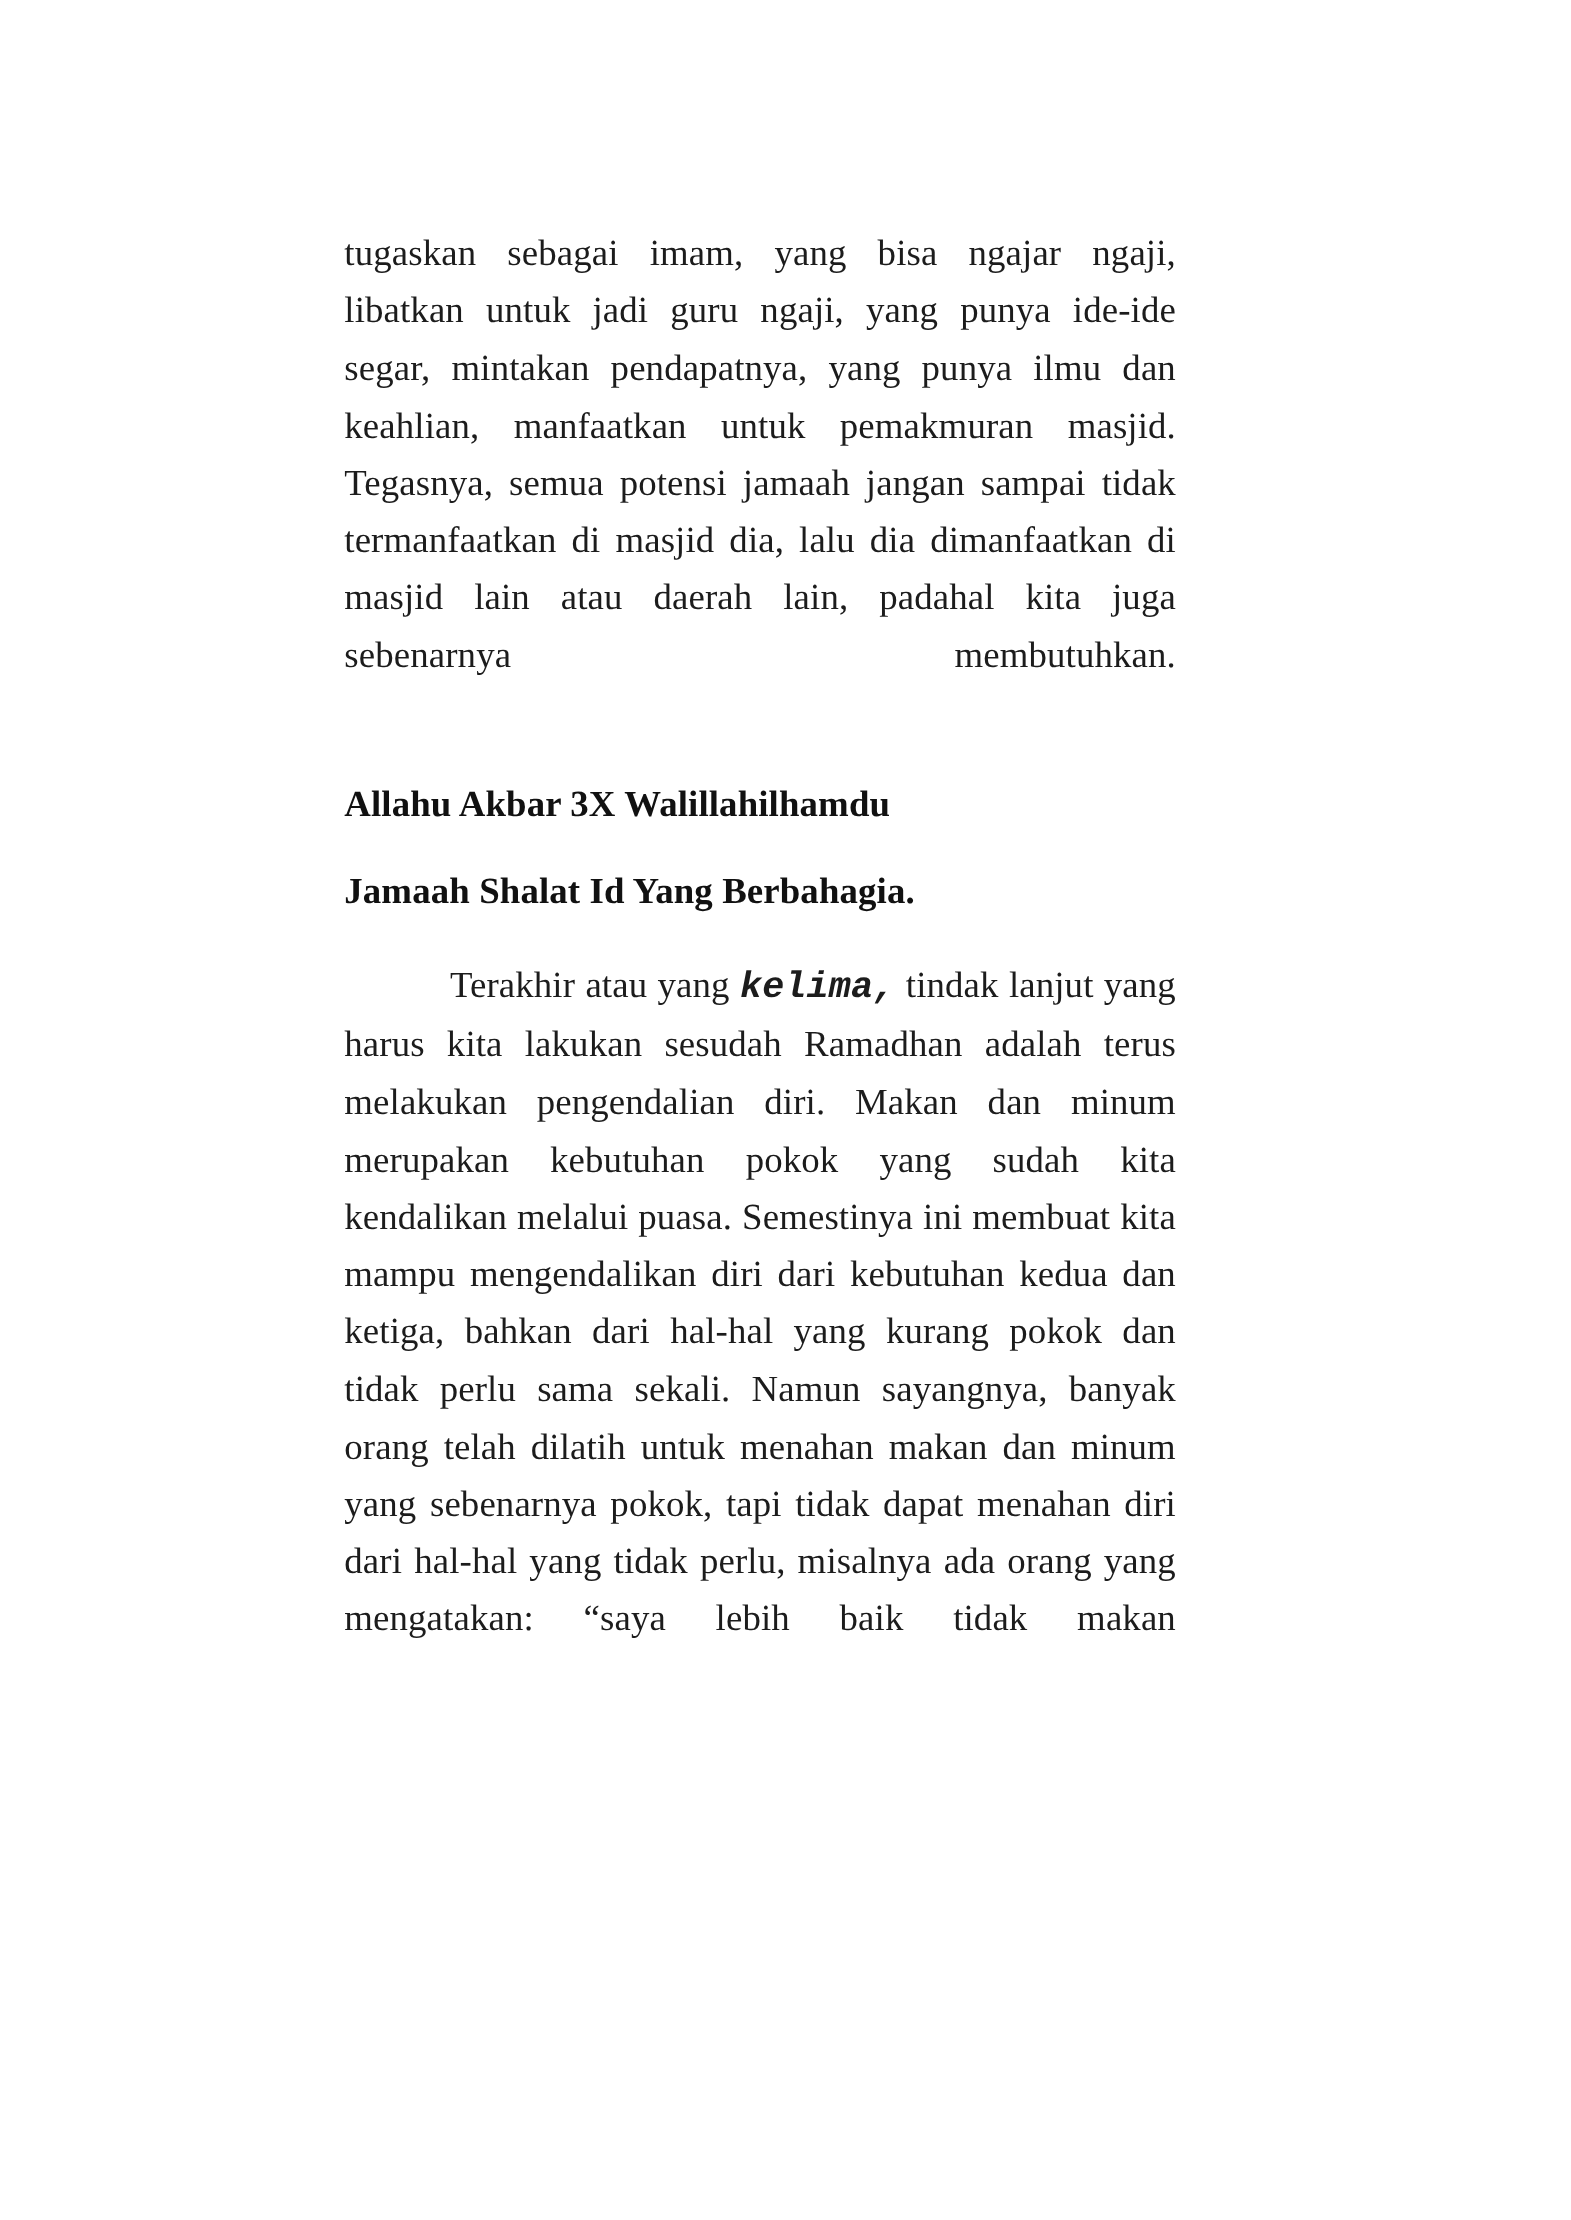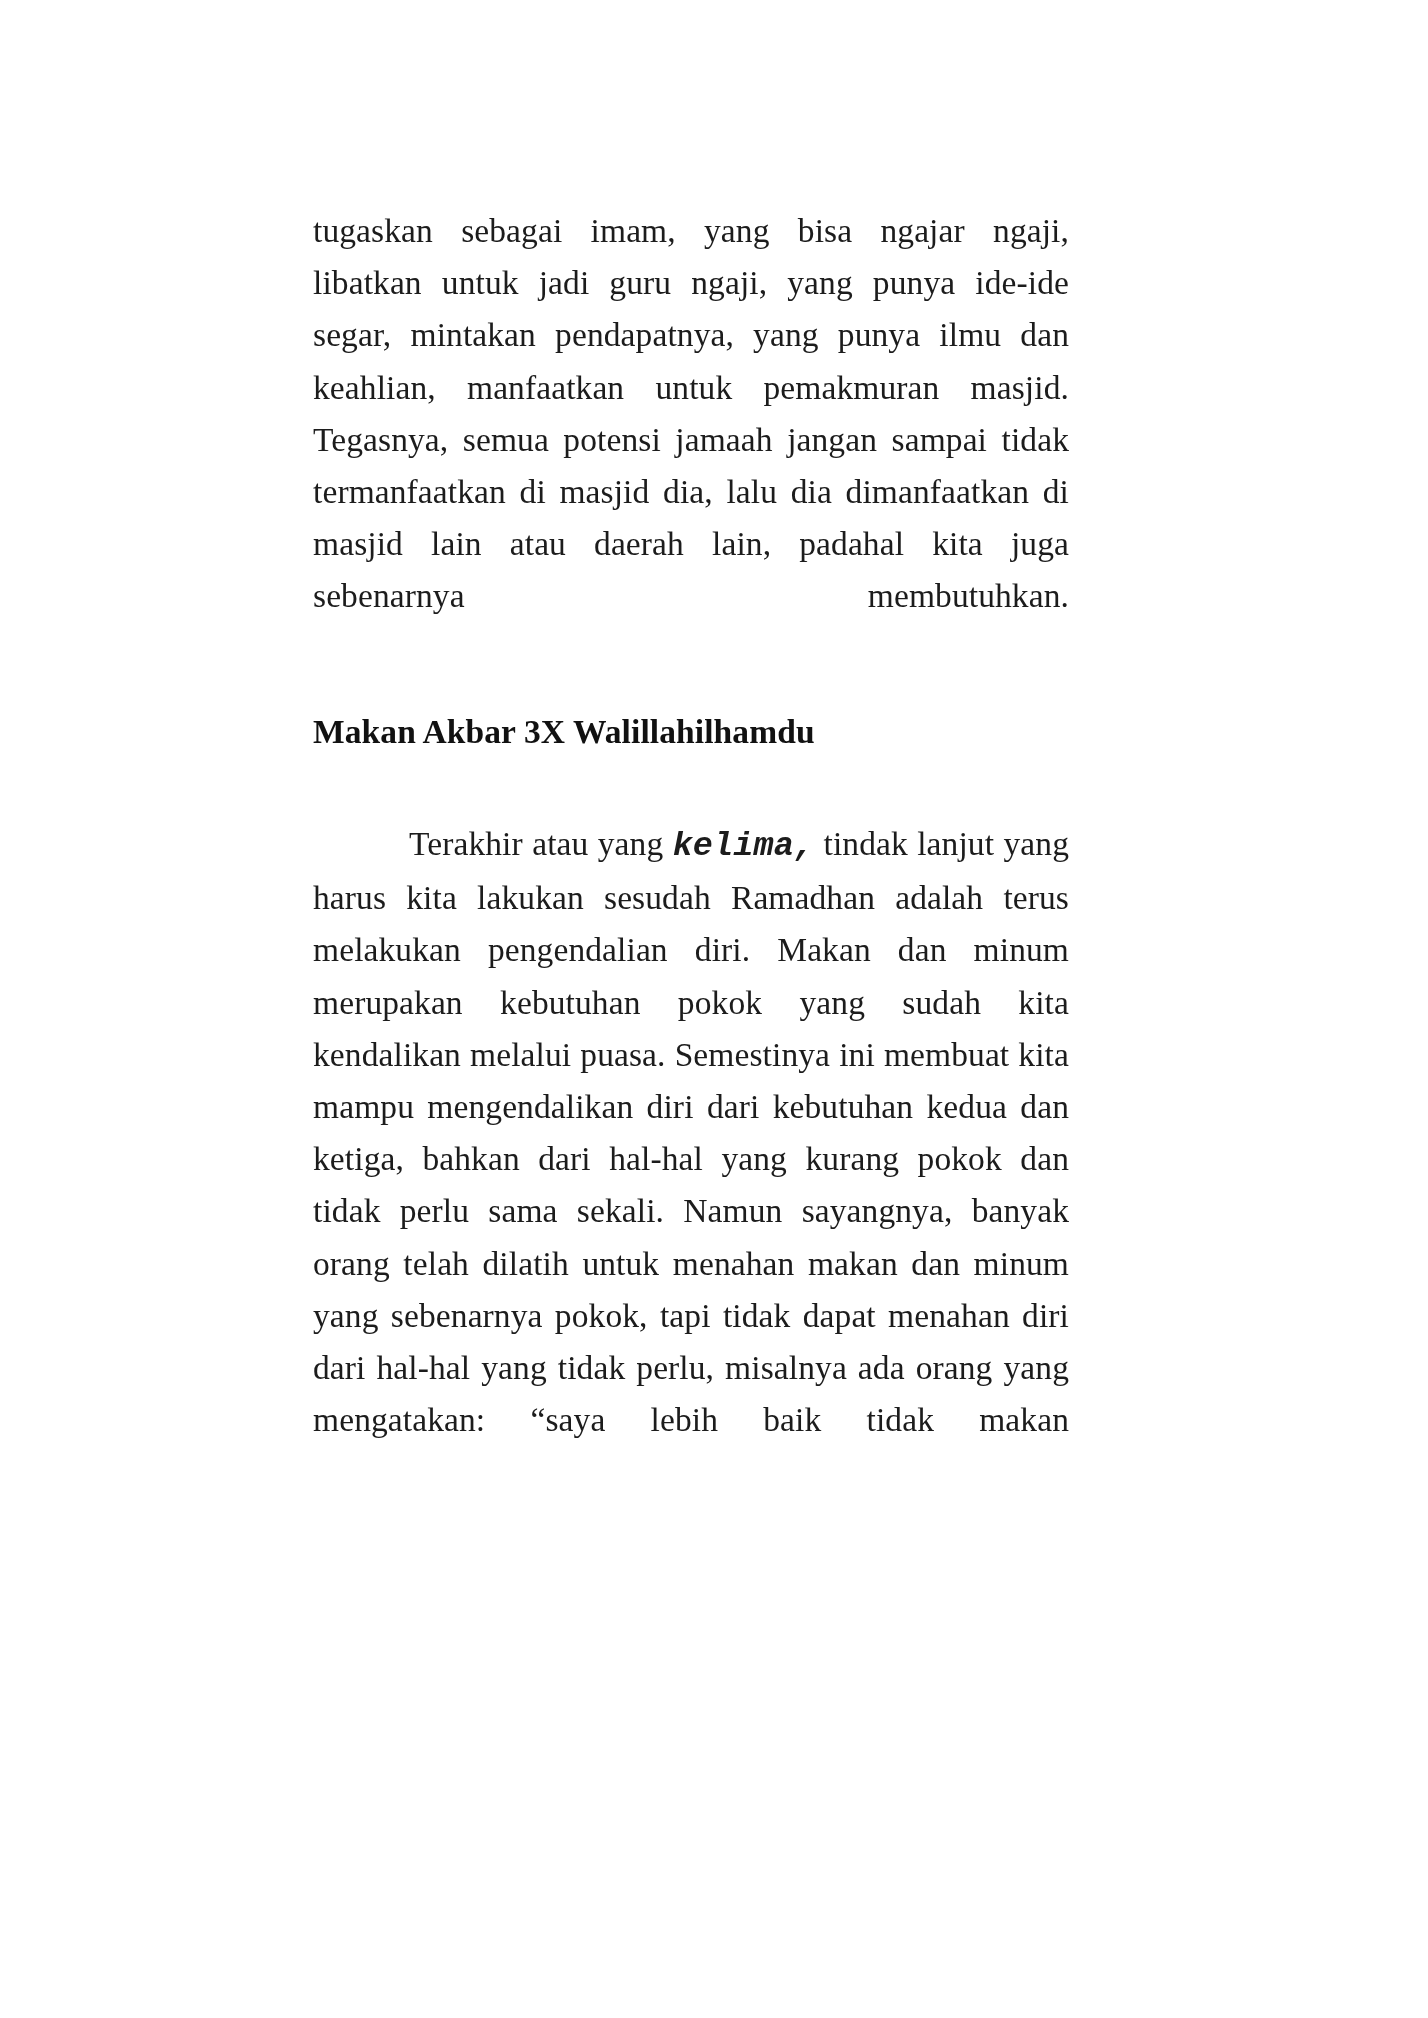--- a/index.html
+++ b/index.html
@@ -72,24 +72,25 @@
 <body>
 
 <div class="page">
 
   <div class="text-column">
 
     <p class="para body-para">tugaskan sebagai imam, yang bisa ngajar ngaji, libatkan untuk jadi guru ngaji, yang punya ide-ide segar, mintakan pendapatnya, yang punya ilmu dan keahlian, manfaatkan untuk pemakmuran masjid. Tegasnya, semua potensi jamaah jangan sampai tidak termanfaatkan di masjid dia, lalu dia dimanfaatkan di masjid lain atau daerah lain, padahal kita juga sebenarnya membutuhkan.</p>
 
     <div class="spacer-sm"></div>
 
-    <p class="heading">Makan Akbar 3X Walillahilhamdu</p>
+    <p class="heading">Allahu Akbar 3X Walillahilhamdu</p>
 
     <div class="spacer-xs"></div>
 
+    <p class="heading">Jamaah Shalat Id Yang Berbahagia.</p>
 
     <div class="spacer-md"></div>
 
     <p class="para body-para indent-first"><span>Terakhir atau yang </span><span class="bi">kelima,</span><span> tindak lanjut yang harus kita lakukan sesudah Ramadhan adalah terus melakukan pengendalian diri. Makan dan minum merupakan kebutuhan pokok yang sudah kita kendalikan melalui puasa. Semestinya ini membuat kita mampu mengendalikan diri dari kebutuhan kedua dan ketiga, bahkan dari hal-hal yang kurang pokok dan tidak perlu sama sekali. Namun sayangnya, banyak orang telah dilatih untuk menahan makan dan minum yang sebenarnya pokok, tapi tidak dapat menahan diri dari hal-hal yang tidak perlu, misalnya ada orang yang mengatakan: “saya lebih baik tidak makan</span></p>
 
   </div>
 
 </div>
 
 </body></html>

